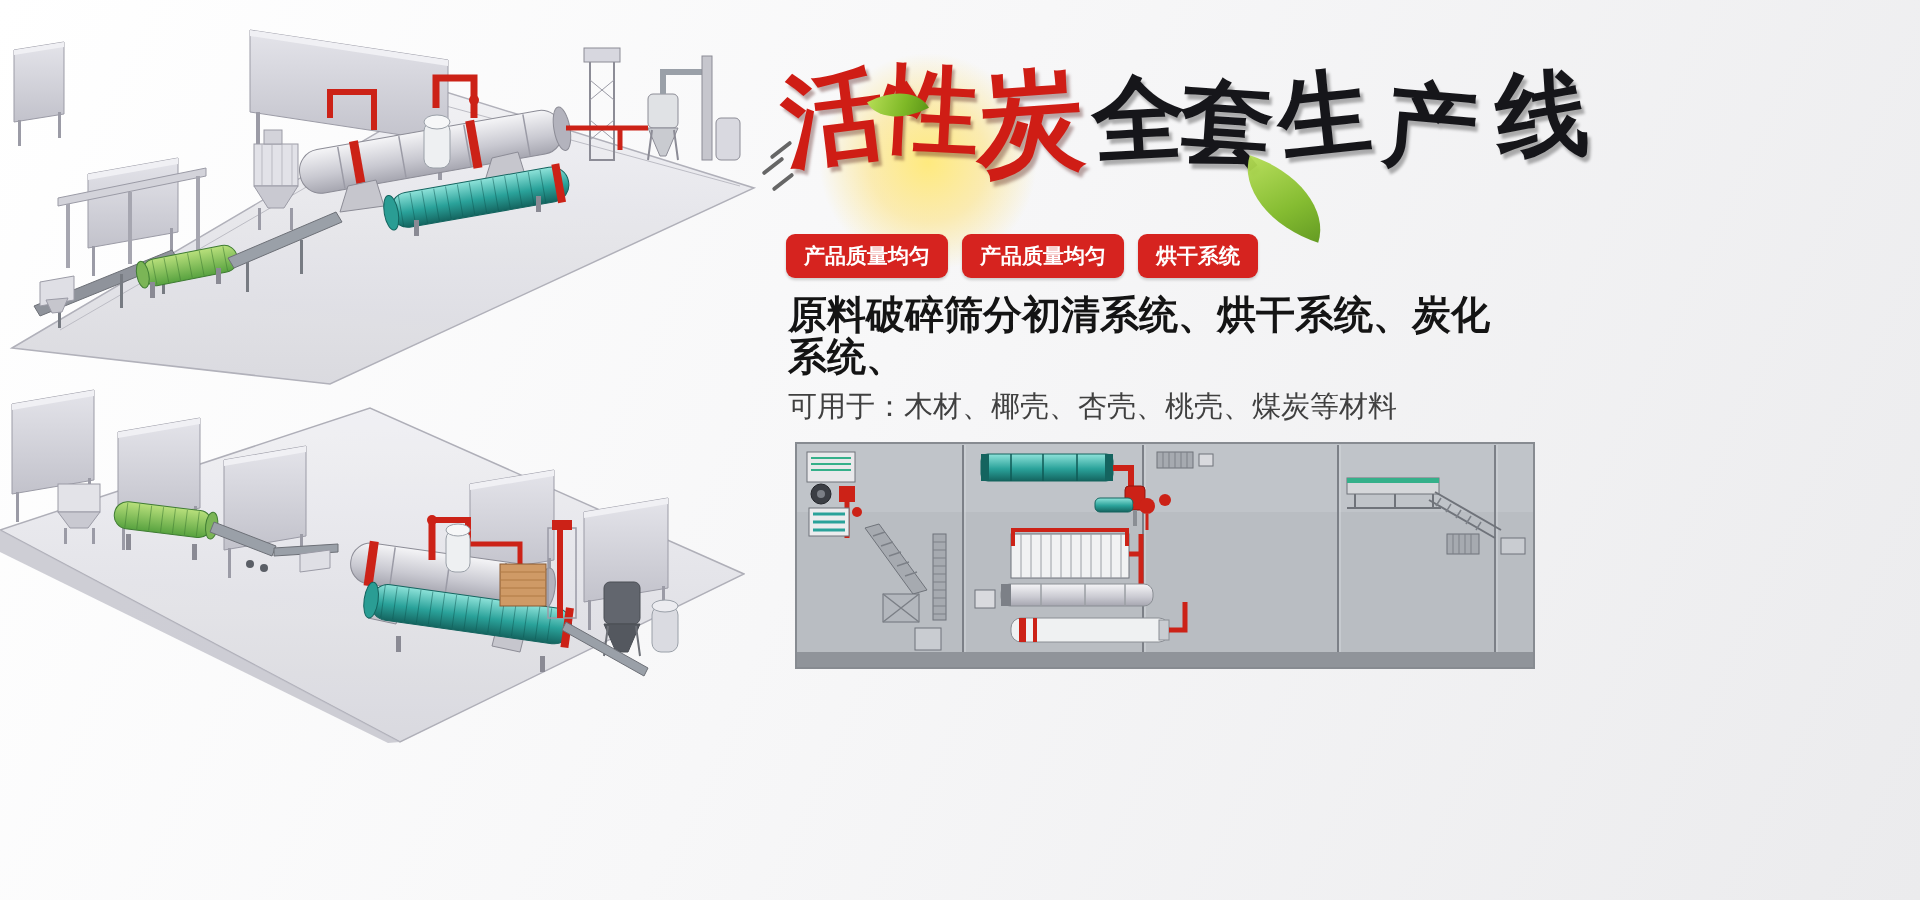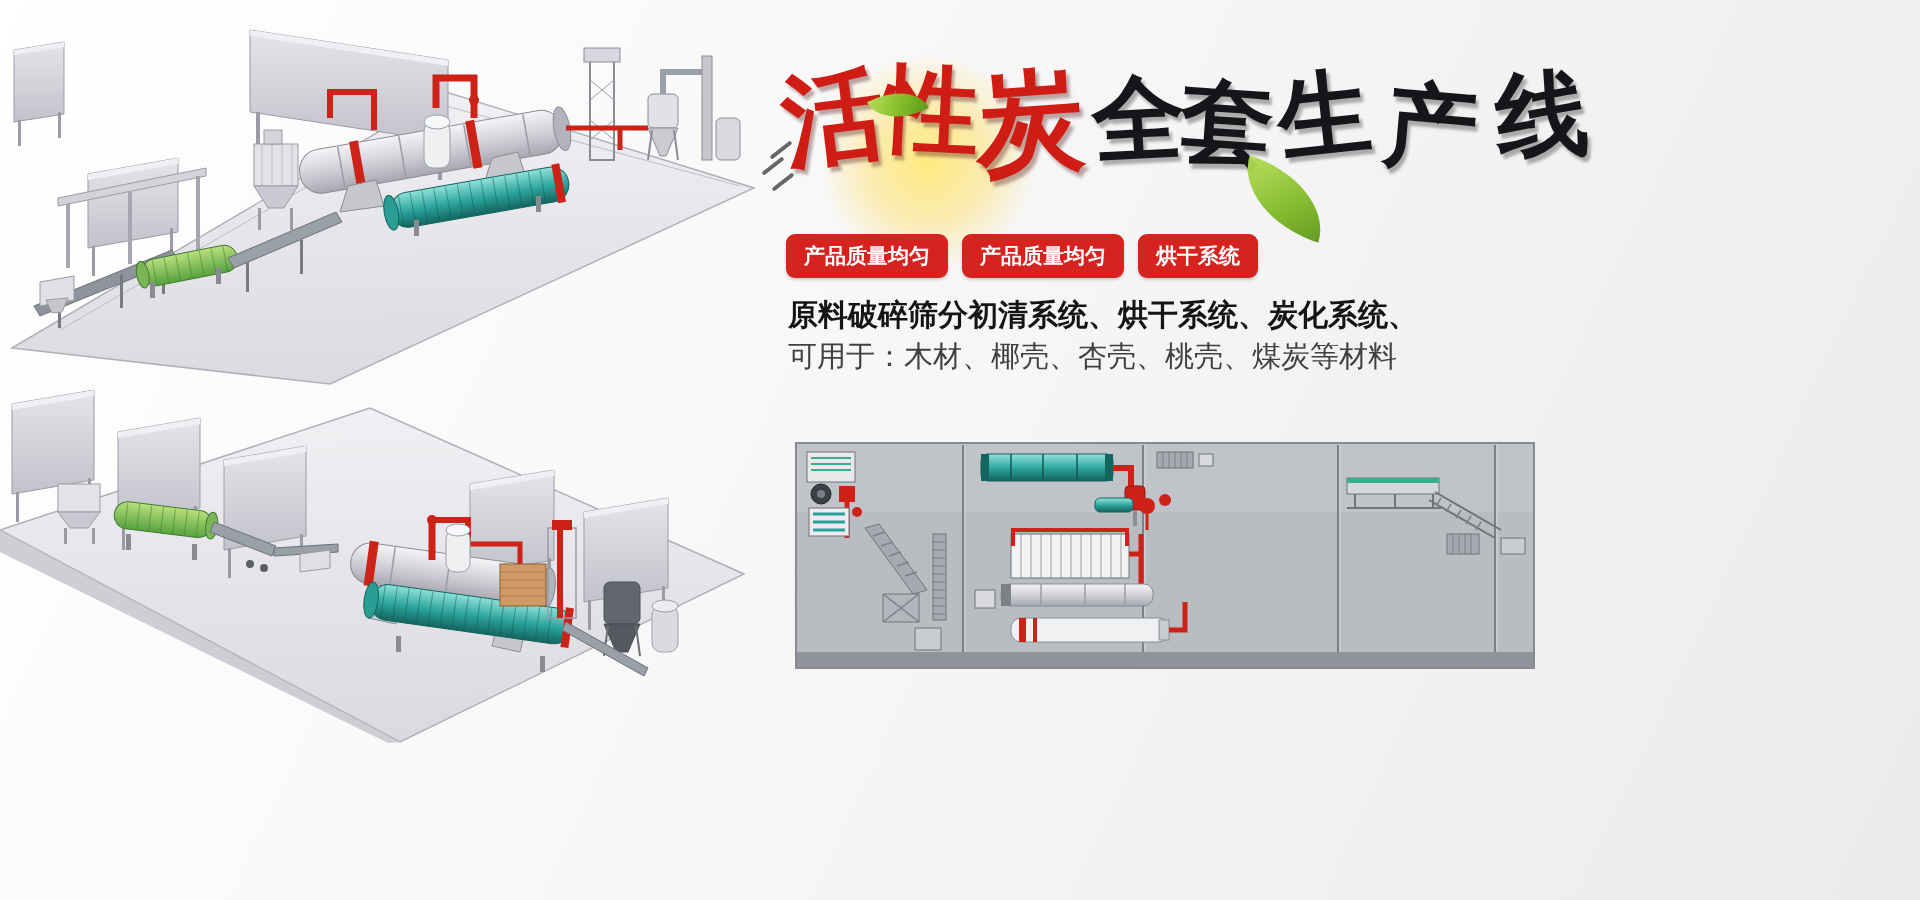--- a/index.html
+++ b/index.html
@@ -26,22 +26,22 @@
   .leaf{position:absolute;background:linear-gradient(135deg,#b5dd55 0%,#7fb927 60%,#5d9718 100%);z-index:4;}
   .leaf-small{left:872px;top:88px;width:52px;height:34px;border-radius:0 100% 0 100%;transform:rotate(-28deg);}
   .leaf-big{left:1238px;top:168px;width:92px;height:62px;border-radius:0 100% 0 100%;transform:rotate(18deg);opacity:.95;}
   .speedline{position:absolute;width:26px;height:4px;background:#666;border-radius:2px;transform:rotate(-38deg);z-index:2;}
   
   .badges{position:absolute;left:786px;top:234px;display:flex;gap:14px;z-index:3;}
   .badge{background:#d6231f;color:#ffffff;font-weight:700;font-size:21px;line-height:30px;
          padding:7px 18px;border-radius:9px;box-shadow:0 2px 3px rgba(0,0,0,.18);}
   
   .desc{position:absolute;left:788px;top:294px;width:720px;z-index:3;}
-  .desc-line{font-size:30px;font-weight:800;color:#141414;line-height:42px;font-family:Liberation Serif, serif;}
-  .materials{font-size:29px;font-weight:400;color:#404040;line-height:40px;}
+  .desc-line{font-size:39px;font-weight:800;color:#141414;line-height:42px;font-family:Liberation Serif, serif;}
+  .materials{margin-top:8px;font-size:29px;font-weight:400;color:#404040;line-height:40px;}
   
   .schematic{position:absolute;left:795px;top:442px;width:740px;height:227px;z-index:3;}
 </style>
 </head>
 <body>
 
 <div class="page">
 
   <svg style="position:absolute;width:0;height:0" aria-hidden="true">
     <defs>

